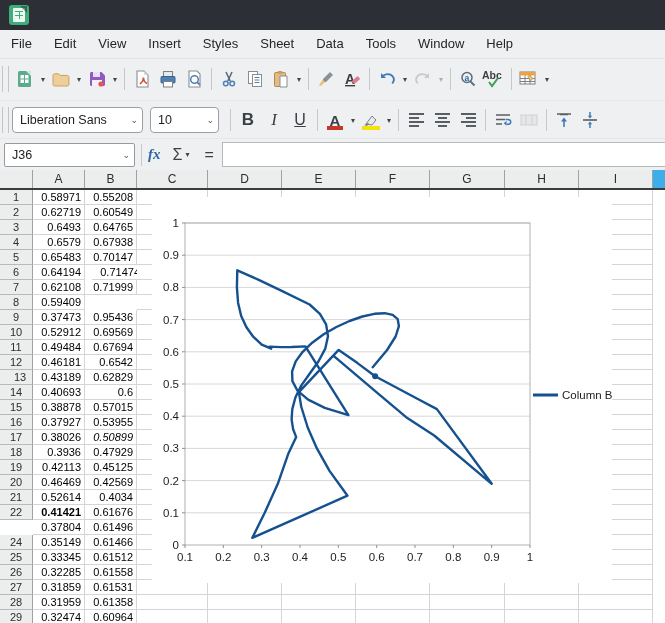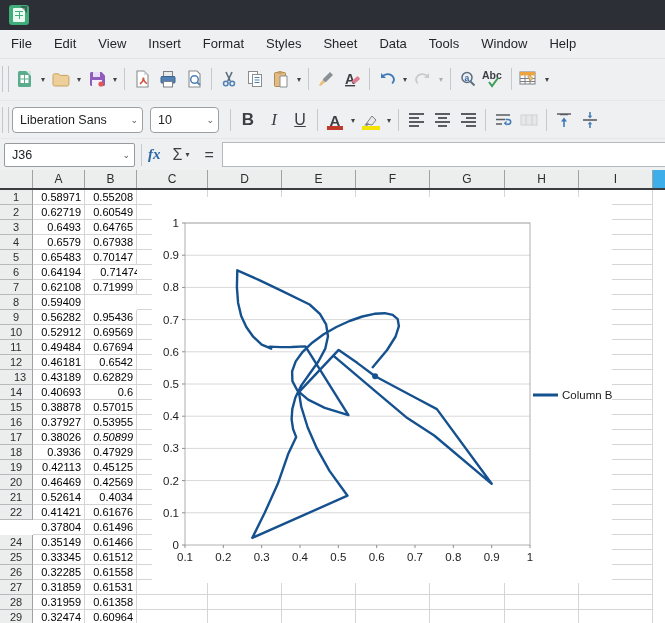--- a/index.html
+++ b/index.html
@@ -88,21 +88,20 @@
     <div class="sheet"></div>
       <div class="fold"></div>
   </div>
 </div>
 
 <div id="menubar" class="abs">
     <div class="menu-item">File</div>
     <div class="menu-item">Edit</div>
     <div class="menu-item">View</div>
     <div class="menu-item">Insert</div>
-    <div class="menu-item">Format</div>
     <div class="menu-item">Styles</div>
     <div class="menu-item">Sheet</div>
     <div class="menu-item">Data</div>
     <div class="menu-item">Tools</div>
     <div class="menu-item">Window</div>
     <div class="menu-item">Help</div>
   </div>
 
 <div id="toolbar1" class="abs">
   <div class="tb-handle"></div>
@@ -462,21 +461,21 @@
       <div class="gcell" style="left: 33px; top: 125px; width: 52px; height: 15px;">0.59409</div>
       <div class="gcell" style="left: 85px; top: 140px; width: 52px; height: 15px;">0.71802</div>
       <div class="gcell" style="left: 137px; top: 125px; width: 71px; height: 15px;"></div>
       <div class="gcell" style="left: 208px; top: 125px; width: 74px; height: 15px;"></div>
       <div class="gcell" style="left: 282px; top: 125px; width: 74px; height: 15px;"></div>
       <div class="gcell" style="left: 356px; top: 125px; width: 74px; height: 15px;"></div>
       <div class="gcell" style="left: 430px; top: 125px; width: 75px; height: 15px;"></div>
       <div class="gcell" style="left: 505px; top: 125px; width: 74px; height: 15px;"></div>
       <div class="gcell" style="left: 579px; top: 125px; width: 74px; height: 15px;"></div>
       <div class="rowhead" style="top: 140px; height: 15px; line-height: 14px;">9</div>
-      <div class="gcell" style="left: 33px; top: 140px; width: 52px; height: 15px;">0.56282</div>
+      <div class="gcell" style="left: 33px; top: 140px; width: 52px; height: 15px;">0.37473</div>
       <div class="gcell" style="left: 85px; top: 140px; width: 52px; height: 15px;">0.95436</div>
       <div class="gcell" style="left: 137px; top: 140px; width: 71px; height: 15px;"></div>
       <div class="gcell" style="left: 208px; top: 140px; width: 74px; height: 15px;"></div>
       <div class="gcell" style="left: 282px; top: 140px; width: 74px; height: 15px;"></div>
       <div class="gcell" style="left: 356px; top: 140px; width: 74px; height: 15px;"></div>
       <div class="gcell" style="left: 430px; top: 140px; width: 75px; height: 15px;"></div>
       <div class="gcell" style="left: 505px; top: 140px; width: 74px; height: 15px;"></div>
       <div class="gcell" style="left: 579px; top: 140px; width: 74px; height: 15px;"></div>
       <div class="rowhead" style="top: 155px; height: 15px; line-height: 14px;">10</div>
       <div class="gcell" style="left: 33px; top: 155px; width: 52px; height: 15px;">0.52912</div>
@@ -592,21 +591,21 @@
       <div class="gcell" style="left: 33px; top: 320px; width: 52px; height: 15px;">0.52614</div>
       <div class="gcell" style="left: 85px; top: 320px; width: 52px; height: 15px;">0.4034</div>
       <div class="gcell" style="left: 137px; top: 320px; width: 71px; height: 15px;"></div>
       <div class="gcell" style="left: 208px; top: 320px; width: 74px; height: 15px;"></div>
       <div class="gcell" style="left: 282px; top: 320px; width: 74px; height: 15px;"></div>
       <div class="gcell" style="left: 356px; top: 320px; width: 74px; height: 15px;"></div>
       <div class="gcell" style="left: 430px; top: 320px; width: 75px; height: 15px;"></div>
       <div class="gcell" style="left: 505px; top: 320px; width: 74px; height: 15px;"></div>
       <div class="gcell" style="left: 579px; top: 320px; width: 74px; height: 15px;"></div>
       <div class="rowhead" style="top: 335px; height: 15px; line-height: 14px;">22</div>
-      <div class="gcell" style="left: 33px; top: 335px; width: 52px; height: 15px;">0.41421</div>
+      <div class="gcell" style="left: 33px; top: 335px; width: 52px; height: 15px; font-weight: bold;">0.41421</div>
       <div class="gcell" style="left: 85px; top: 335px; width: 52px; height: 15px;">0.61676</div>
       <div class="gcell" style="left: 137px; top: 335px; width: 71px; height: 15px;"></div>
       <div class="gcell" style="left: 208px; top: 335px; width: 74px; height: 15px;"></div>
       <div class="gcell" style="left: 282px; top: 335px; width: 74px; height: 15px;"></div>
       <div class="gcell" style="left: 356px; top: 335px; width: 74px; height: 15px;"></div>
       <div class="gcell" style="left: 430px; top: 335px; width: 75px; height: 15px;"></div>
       <div class="gcell" style="left: 505px; top: 335px; width: 74px; height: 15px;"></div>
       <div class="gcell" style="left: 579px; top: 335px; width: 74px; height: 15px;"></div>
       <div class="rowhead" style="top: 350px; height: 15px; line-height: 14px; margin-left: 41px;">23</div>
       <div class="gcell" style="left: 33px; top: 350px; width: 52px; height: 15px;">0.37804</div>

